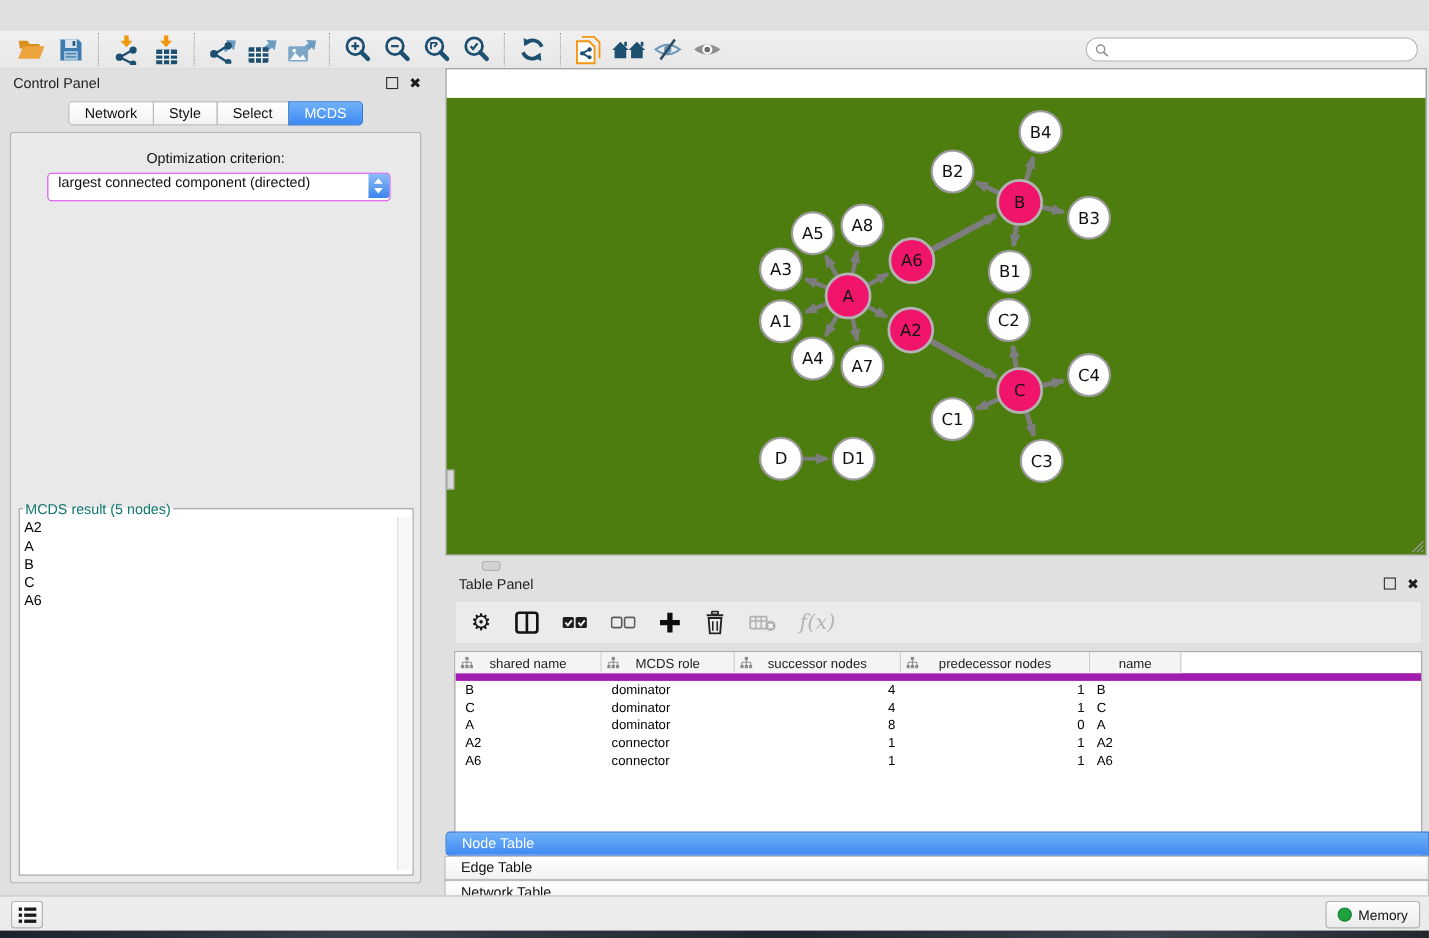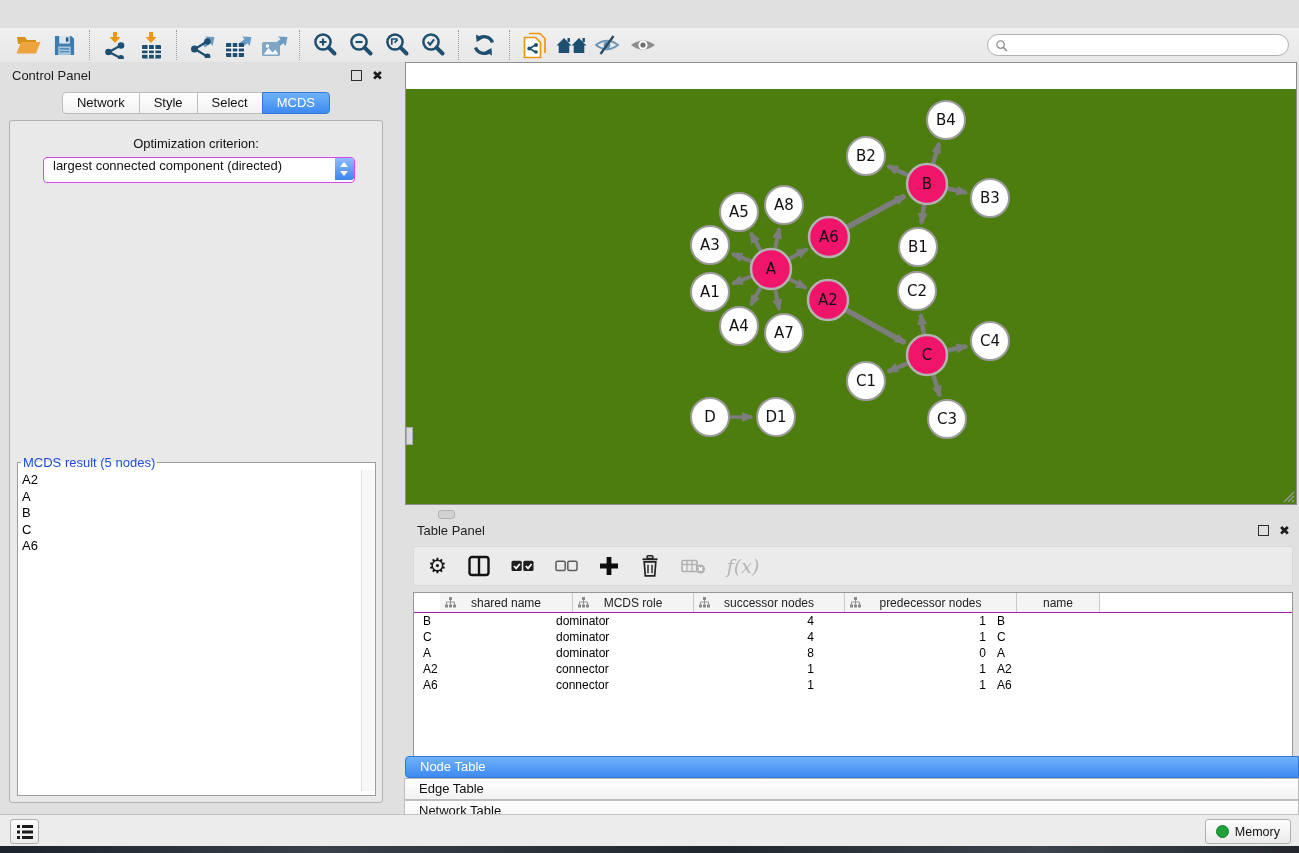--- a/index.html
+++ b/index.html
@@ -46,21 +46,21 @@
     background:linear-gradient(#8dbcfa,#3c85ee);position:relative;}
   .stepper::before{content:"";position:absolute;left:5px;top:4px;border-left:4px solid transparent;
     border-right:4px solid transparent;border-bottom:5px solid #fff;}
   .stepper::after{content:"";position:absolute;left:5px;bottom:4px;border-left:4px solid transparent;
     border-right:4px solid transparent;border-top:5px solid #fff;}
   .btnrow{position:absolute;left:0;right:0;top:70px;display:flex;justify-content:center;gap:14px;}
   .pbtn{background:linear-gradient(#ffffff,#f1f1f1);border:1px solid #b7b7b7;border-radius:5px;
     font-size:13px;color:#111;height:23px;line-height:21px;padding:0 16px;}
   fieldset.mcds{position:absolute;left:7px;right:6px;top:334px;bottom:6px;margin:0;
     border:1px solid #9d9d9d;background:#fff;padding:0;}
-  fieldset.mcds legend{font-size:13px;color:#1d4ed8;margin-left:3px;padding:0 2px;}
+  fieldset.mcds legend{font-size:13px;color:#0f766e;margin-left:3px;padding:0 2px;}
   .mcds-listwrap{position:absolute;inset:0;overflow:hidden;}
   .mcds-item{font-size:13px;color:#000;line-height:16.5px;padding-left:4px;}
   .mcds-scroll{position:absolute;right:0;top:0;bottom:0;width:13px;background:#f7f7f7;border-left:1px solid #ddd;}
   
   .netwin{position:absolute;left:405px;top:0;width:892px;height:443px;background:#fff;
     border:1px solid #8f8f8f;box-sizing:border-box;}
   .net-titlebar{position:absolute;left:0;right:0;top:0;height:25px;
     background:linear-gradient(#f0f0f0,#dbdbdb);border-bottom:1px solid #b4b4b4;}
   .net-titlebar .tl{top:7px;width:11px;height:11px;}
   .net-titlebar .tl.red{left:12px;}.net-titlebar .tl.yel{left:30px;}.net-titlebar .tl.grn{left:48px;}
@@ -73,21 +73,21 @@
     border:1px solid #b3b3b3;border-radius:3px;}
   
   .tpanel{position:absolute;left:405px;top:458px;right:0;bottom:0;}
   .tp-toolbar{position:absolute;left:8px;right:6px;top:26px;height:40px;background:#ebebeb;
     border:1px solid #d9d9d9;display:flex;align-items:center;gap:21px;padding-left:14px;box-sizing:border-box;}
   .tp-ic{display:flex;align-items:center;justify-content:center;}
   .gear{font-family:"DejaVu Sans",sans-serif;font-size:21px;color:#161616;line-height:20px;}
   .fx{font-family:"DejaVu Serif","Liberation Serif",serif;font-style:italic;font-size:19px;color:#b4b4b4;}
   .tablebox{position:absolute;left:8px;right:6px;top:72px;bottom:33px;background:#fff;
     border:1px solid #989898;overflow:hidden;}
-  .thead{display:flex;height:19px;border-bottom:1px solid #a21caf;background:#fff;padding-left:26px;}
+  .thead{display:flex;height:19px;border-bottom:7px solid #a21caf;background:#fff;}
   .th{position:relative;display:flex;align-items:center;justify-content:center;background:#f4f4f4;
     border-right:1px solid #c9c9c9;font-size:12px;color:#222;box-sizing:border-box;height:100%;}
   .th svg{position:absolute;left:5px;top:4px;}
   .c0{width:133px;}.c1{width:121px;align-items:center;}.c2{width:151px;}.c3{width:172px;}.c4{width:83px;}
   .tr{display:flex;height:16px;align-items:center;}
   .td{font-size:12px;color:#000;box-sizing:border-box;}
   .td.c0,.td.c1{padding-left:9px;}
   .td.c2,.td.c3{text-align:right;padding-right:5px;}
   .td.c4{padding-left:6px;}
   .tp-tabs{position:absolute;left:0;right:0;bottom:4px;display:flex;justify-content:center;height:22px;flex-direction:column;}

